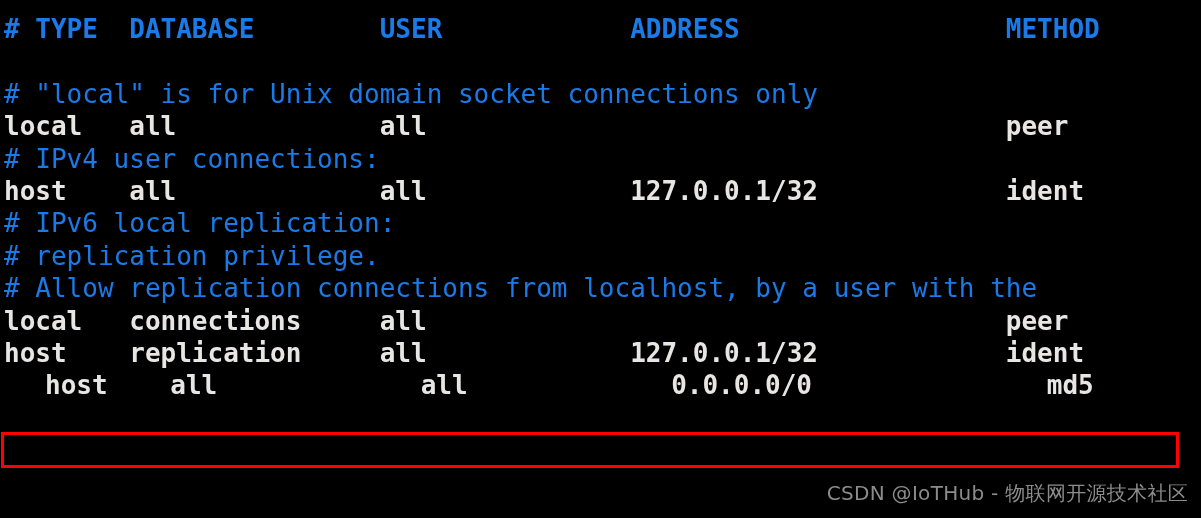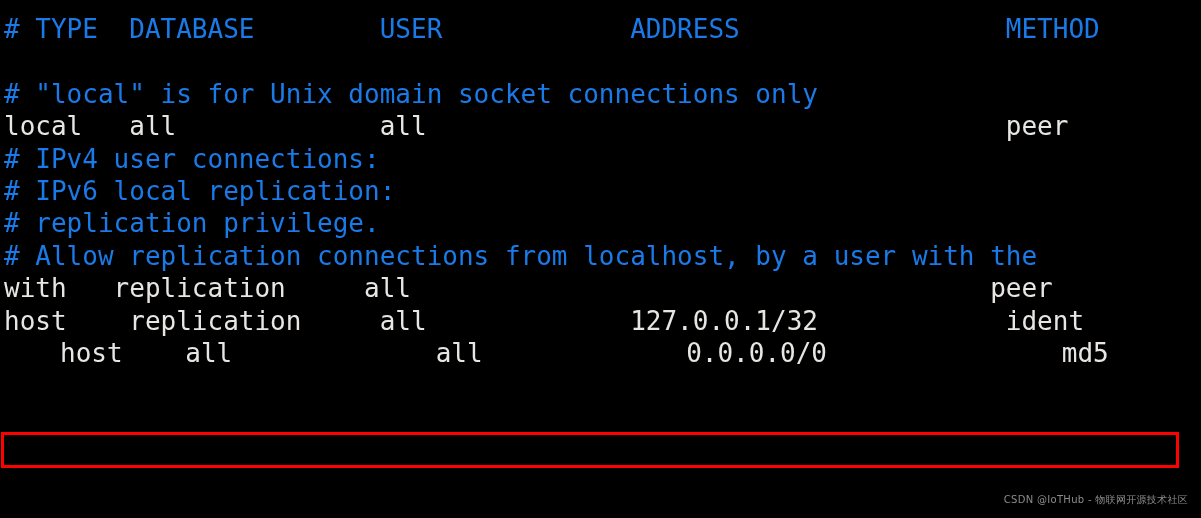--- a/index.html
+++ b/index.html
@@ -42,73 +42,75 @@
     font-family: "DejaVu Sans Mono", "Liberation Mono", monospace;
   }
 
   .code-line.comment {
     color: #1a7ae8;
   }
 
   .code-line.entry,
   .code-line.header-row {
     color: #e8e6e3;
+    font-weight: bold;
   }
 
   .code-line.header-row {
     color: #1a7ae8;
   }
 
   .code-line.blank {
     color: transparent;
   }
 
   
   .code-line.highlighted {
-    margin-left: 15px;
+    margin-left: 0px;
     padding-left: 45px;
   }
 
   #highlight-box {
     position: absolute;
     left: 1px;
     top: 432px;
     width: 1178px;
     height: 36px;
     border: 3px solid #fe0000;
     box-sizing: border-box;
     pointer-events: none;
   }
 
   #watermark {
     position: absolute;
     right: 13px;
     bottom: 11px;
     font-family: "DejaVu Sans", "Liberation Sans", sans-serif;
-    font-size: 10px;
+    font-size: 20px;
     color: #8c8c8c;
     white-space: nowrap;
     letter-spacing: 0.3px;
   }
 </style>
 </head>
 <body>
 
 <div id="terminal">
 
   <div id="file-listing">
       <div class="code-line header-row"># TYPE  DATABASE        USER            ADDRESS                 METHOD</div>
       <div class="code-line blank"> </div>
       <div class="code-line comment"># "local" is for Unix domain socket connections only</div>
       <div class="code-line entry">local   all             all                                     peer</div>
       <div class="code-line comment"># IPv4 user connections:</div>
+      <div class="code-line entry">host    all             all             127.0.0.1/32            ident</div>
       <div class="code-line comment"># IPv6 local replication:</div>
       <div class="code-line comment"># replication privilege.</div>
       <div class="code-line comment"># Allow replication connections from localhost, by a user with the</div>
-      <div class="code-line entry">with   replication     all                                     peer</div>
+      <div class="code-line entry">local   connections     all                                     peer</div>
       <div class="code-line entry">host    replication     all             127.0.0.1/32            ident</div>
       <div class="code-line entry highlighted">host    all             all             0.0.0.0/0               md5</div>
     </div>
 
   <div id="highlight-box"></div>
 
   <div id="watermark">CSDN @IoTHub - 物联网开源技术社区</div>
 
 </div>
 

